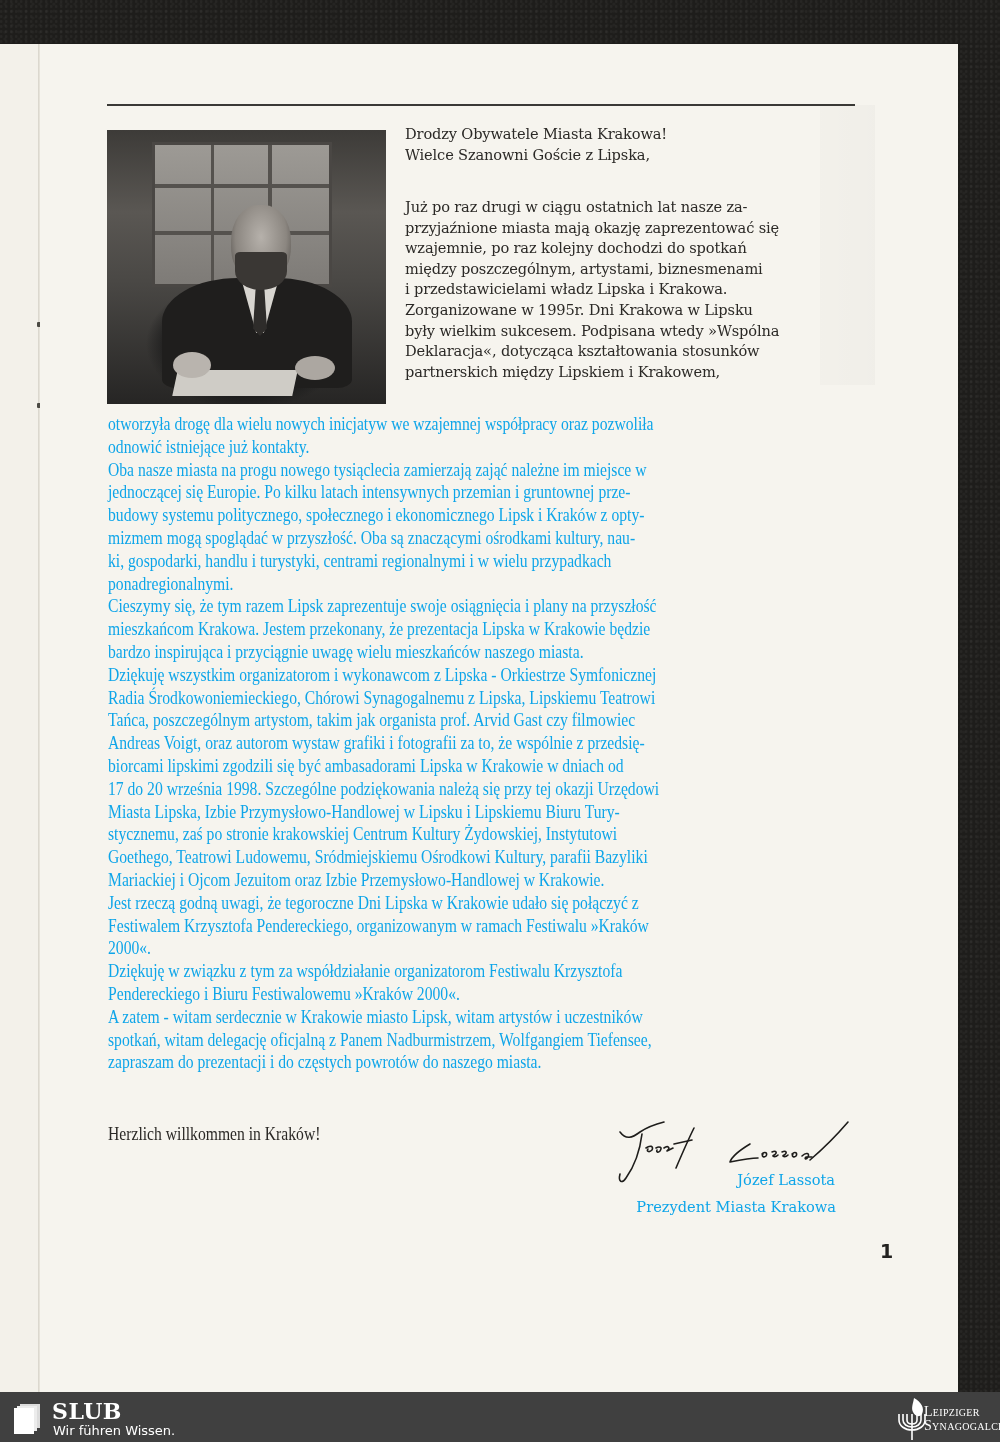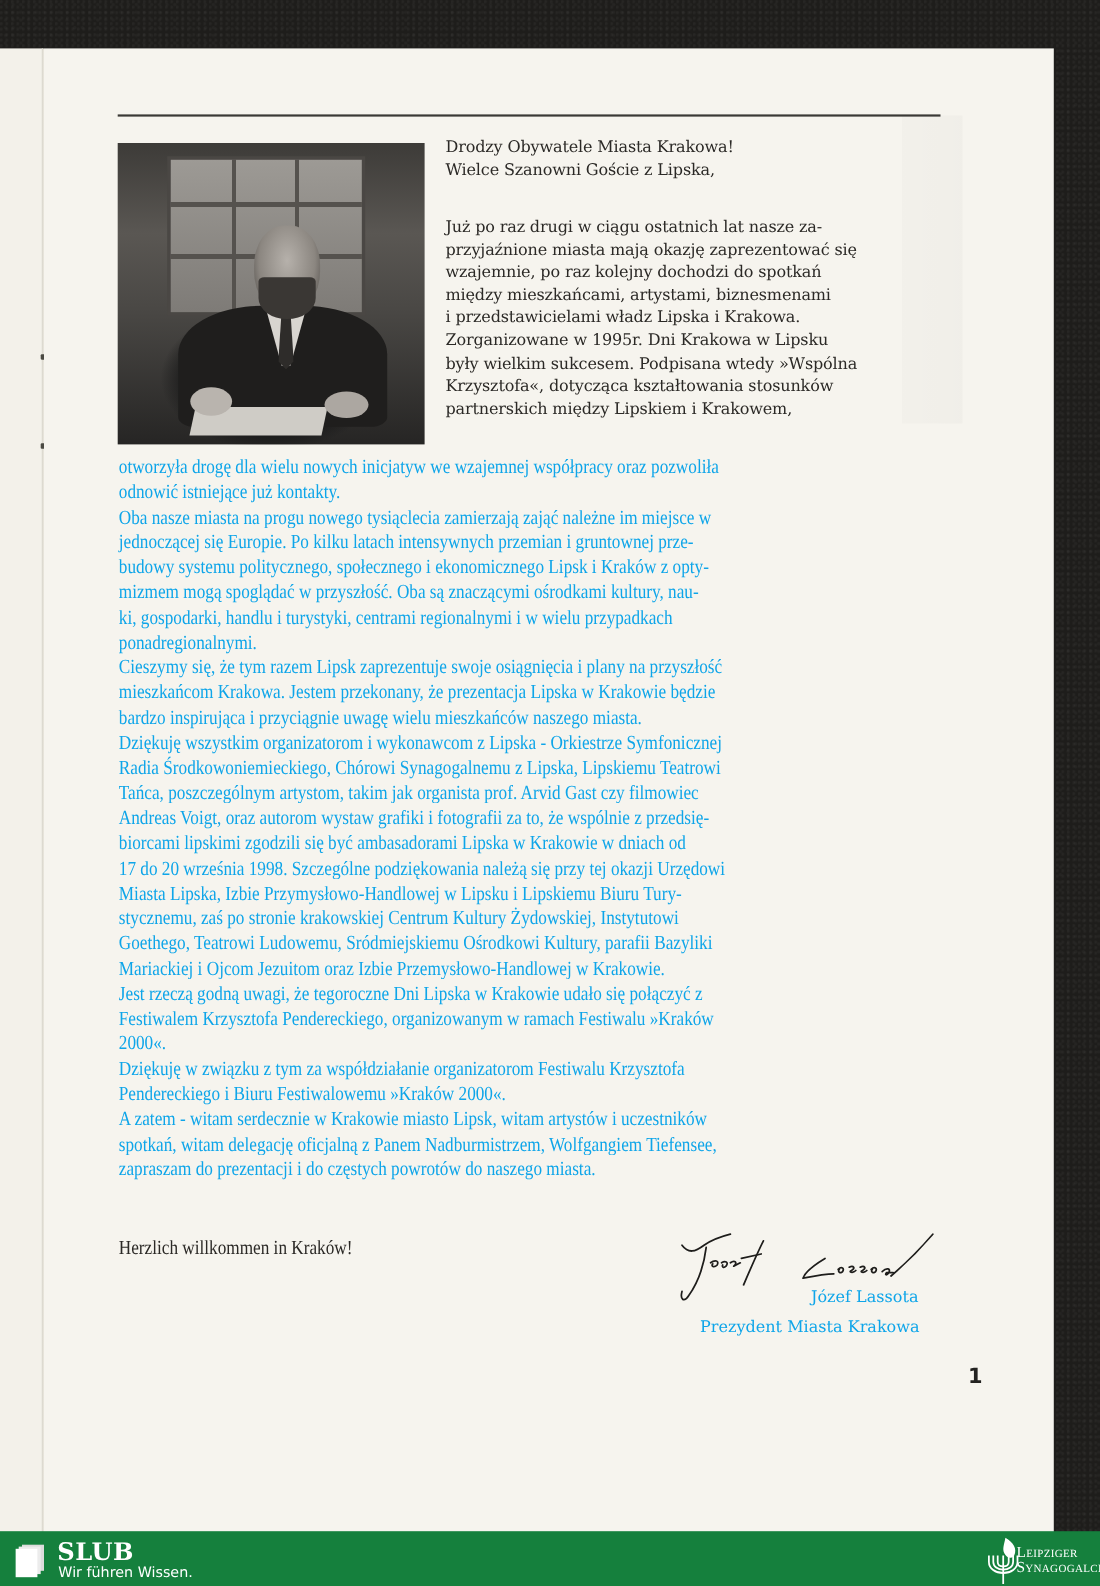--- a/index.html
+++ b/index.html
@@ -151,21 +151,21 @@
   .page-number {
     position: absolute; left: 880px; top: 1240px;
     font-family: "DejaVu Sans", sans-serif;
     font-weight: bold;
     font-size: 19px;
     color: #232220;
   }
 
   .footer {
     position: absolute; left: 0; top: 1392px; width: 1000px; height: 50px;
-    background: #15803d;
+    background: #404040;
   }
   .slub-logo {
     position: absolute; left: 14px; top: 12px; width: 28px; height: 30px;
   }
   .slub-name {
     position: absolute; left: 52px; top: 6px;
     font-family: "DejaVu Serif", serif; font-weight: bold;
     font-size: 22px; letter-spacing: 0.5px;
     color: #ffffff;
   }
@@ -214,25 +214,25 @@
 
 <div class="col-text salutation">
   <span class="ln">Drodzy Obywatele Miasta Krakowa!</span>
   <span class="ln">Wielce Szanowni Goście z Lipska,</span>
 </div>
 
 <div class="col-text intro">
   <span class="ln">Już po raz drugi w ciągu ostatnich lat nasze za-</span>
   <span class="ln">przyjaźnione miasta mają okazję zaprezentować się</span>
   <span class="ln">wzajemnie, po raz kolejny dochodzi do spotkań</span>
-  <span class="ln">między mieszkańcami, artystami, biznesmenami</span>
+  <span class="ln">między poszczególnym, artystami, biznesmenami</span>
   <span class="ln">i przedstawicielami władz Lipska i Krakowa.</span>
   <span class="ln">Zorganizowane w 1995r. Dni Krakowa w Lipsku</span>
   <span class="ln">były wielkim sukcesem. Podpisana wtedy »Wspólna</span>
-  <span class="ln">Krzysztofa«, dotycząca kształtowania stosunków</span>
+  <span class="ln">Deklaracja«, dotycząca kształtowania stosunków</span>
   <span class="ln">partnerskich między Lipskiem i Krakowem,</span>
 </div>
 
 <div class="full-text" id="body-text">
     <span class="ln">otworzyła drogę dla wielu nowych inicjatyw we wzajemnej współpracy oraz pozwoliła</span>
     <span class="ln">odnowić istniejące już kontakty.</span>
     <span class="ln">Oba nasze miasta na progu nowego tysiąclecia zamierzają zająć należne im miejsce w</span>
     <span class="ln">jednoczącej się Europie. Po kilku latach intensywnych przemian i gruntownej prze-</span>
     <span class="ln">budowy systemu politycznego, społecznego i ekonomicznego Lipsk i Kraków z opty-</span>
     <span class="ln">mizmem mogą spoglądać w przyszłość. Oba są znaczącymi ośrodkami kultury, nau-</span>

